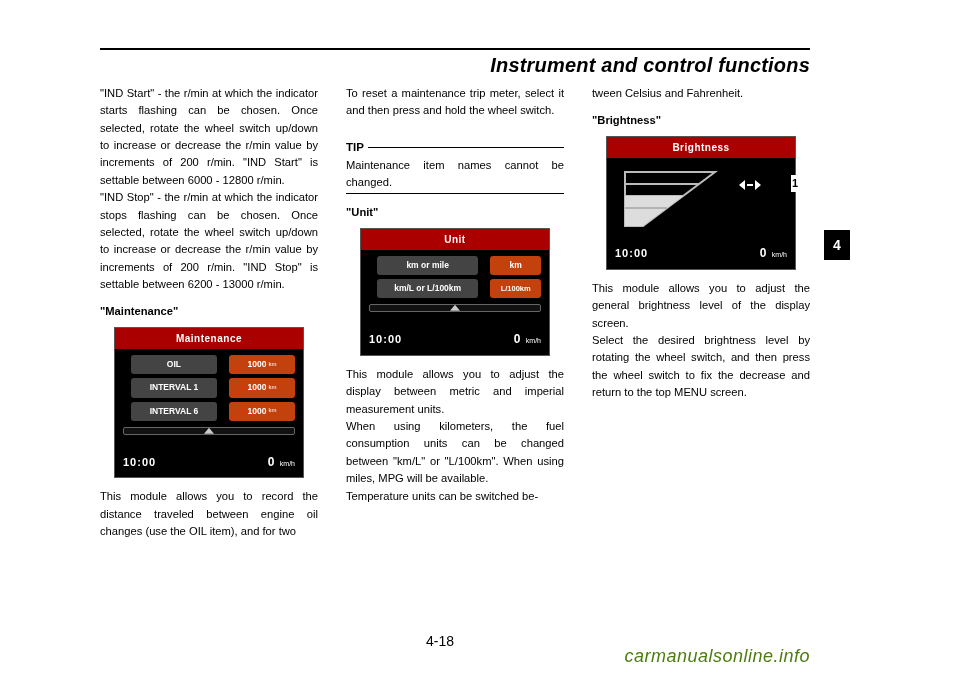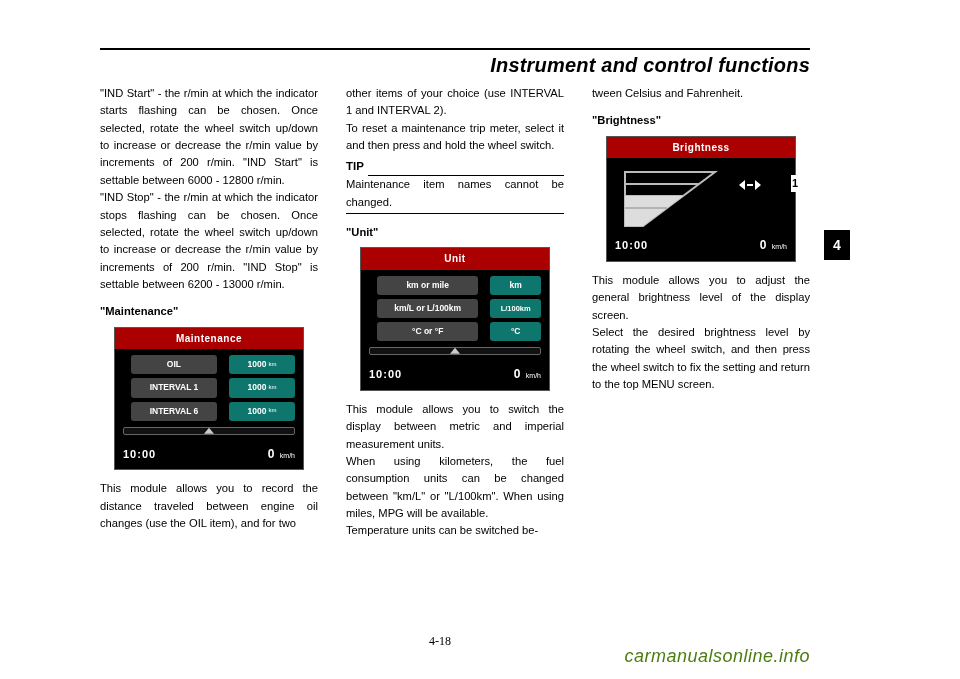--- a/index.html
+++ b/index.html
@@ -4,51 +4,51 @@
 <style>
   * { box-sizing: border-box; margin: 0; padding: 0; }
   html, body { width: 960px; height: 679px; background: #fff; font-family: Arial, Helvetica, sans-serif; color: #000; }
   .page { width: 880px; height: 679px; position: relative; padding: 48px 70px 30px 100px; }
   .hr-top { border-top: 2px solid #000; margin-bottom: 4px; }
   .header { text-align: right; font-weight: bold; font-size: 20px; font-style: italic; margin-bottom: 8px; letter-spacing: 0.2px; }
   .cols { display: flex; gap: 28px; }
   .col { flex: 1; font-size: 11.2px; line-height: 1.55; text-align: justify; }
   .subhead { font-weight: bold; margin-top: 10px; margin-bottom: 6px; }
   .tip-label { font-weight: bold; font-size: 11.5px; display: inline-block; }
-  .tip-line { display: flex; align-items: flex-end; gap: 4px; margin-top: 4px; }
+  .tip-line { display: flex; align-items: center; gap: 4px; margin-top: 19px; }
   .tip-rule { flex: 1; border-top: 1px solid #000; height: 0; }
   .tip-end { border-top: 1px solid #000; margin: 2px 0 8px 0; }
 
   
   .screen { width: 190px; background: #000; color: #fff; font-family: Arial, sans-serif; margin: 6px auto 10px auto; border: 1px solid #555; }
   .screen .title { background: #a00; color: #fff; text-align: center; font-weight: bold; font-size: 10px; padding: 3px 0; letter-spacing: 0.5px; }
   .screen .body { padding: 6px 8px 4px 8px; }
   .row { display: flex; gap: 12px; margin-bottom: 4px; align-items: stretch; padding-left: 8px; }
   .pill { background: #444; border-radius: 3px; font-size: 8.5px; font-weight: bold; text-align: center; padding: 3px 0; }
   .pill-label { flex: 1.3; color: #fff; }
-  .pill-val { flex: 1; color: #fff; background: #0f766e; display:flex; align-items:center; justify-content:center; gap:2px;}
+  .pill-val { flex: 1; color: #fff; background: #c2410c; display:flex; align-items:center; justify-content:center; gap:2px;}
   .pill-val .u { font-size: 6px; font-weight: normal; }
   .scroll-track { height: 8px; border: 1px solid #666; border-radius: 2px; margin: 6px 0 4px 0; position: relative; background:#111;}
   .scroll-tri { position: absolute; left: 50%; top: 50%; transform: translate(-50%,-55%); width:0;height:0;border-left:5px solid transparent;border-right:5px solid transparent;border-bottom:6px solid #ccc;}
-  .screen .footer { display: flex; justify-content: space-between; align-items: baseline; padding: 2px 8px 6px 8px; font-weight: bold; font-size: 11px; letter-spacing: 1px; }
+  .screen .footer { display: flex; justify-content: space-between; align-items: baseline; padding: 2px 8px 6px 8px; font-weight: bold; font-size: 11px; letter-spacing: 1px; margin-top: 8px; }
   .screen .footer .speed { font-size: 12px; }
   .screen .footer .unit { font-size: 7px; font-weight: normal; letter-spacing: 0; }
 
   
   .bright-body { padding: 10px 12px 8px 12px; position: relative; height: 76px; }
   .bright-shape { position: relative; width: 110px; height: 62px; }
   .bright-shape svg { position:absolute; left:0; top:0; }
   .bright-cursor { position:absolute; right: 34px; top: 22px; font-size: 10px; color:#fff; display:flex; align-items:center; gap:2px;}
   .bright-cursor .tri-left { width:0;height:0;border-top:5px solid transparent;border-bottom:5px solid transparent;border-right:6px solid #fff;}
   .bright-cursor .tri-right { width:0;height:0;border-top:5px solid transparent;border-bottom:5px solid transparent;border-left:6px solid #fff;}
 
   
   .tab { position: absolute; right: 30px; top: 230px; width: 26px; height: 30px; background: #000; color: #fff; font-weight: bold; font-size: 14px; display:flex; align-items:center; justify-content:center; }
 
-  .pgnum { position:absolute; bottom: 30px; left:50%; transform:translateX(-50%); font-size: 12px; font-family: Liberation Serif, serif; }
+  .pgnum { position:absolute; bottom: 30px; left:50%; transform:translateX(-50%); font-size: 14px; }
   .watermark { position:absolute; bottom: 12px; right: 70px; font-size: 18px; color: #4d7c0f; font-style: italic; letter-spacing: 0.5px; }
 </style>
 </head>
 <body>
 
 <div class="page">
   <div class="hr-top"></div>
   <div class="header">Instrument and control functions</div>
 
   <div class="tab">4</div>
@@ -91,21 +91,20 @@
         <div class="footer">
           <span>10:00</span>
           <span class="speed"><span>0</span> <span class="unit">km/h</span></span>
         </div>
       </div>
 
       <p>This module allows you to record the distance traveled between engine oil changes (use the OIL item), and for two</p>
     </div>
 
     <div class="col">
-      <p>other items of your choice (use INTERVAL 1 and INTERVAL 2).</p>
       <p>To reset a maintenance trip meter, select it and then press and hold the wheel switch.</p>
 
       <div class="tip-line">
         <span class="tip-label">TIP</span>
         <span class="tip-rule"></span>
       </div>
       <p>Maintenance item names cannot be changed.</p>
       <div class="tip-end"></div>
 
       <p class="subhead">"Unit"</p>
@@ -114,35 +113,31 @@
         <div class="title">Unit</div>
         <div class="body">
           <div class="row">
             <div class="pill pill-label" style="flex:1.6">km or mile</div>
             <div class="pill pill-val" style="flex:0.8">km</div>
           </div>
           <div class="row">
             <div class="pill pill-label" style="flex:1.6">km/L or L/100km</div>
             <div class="pill pill-val" style="flex:0.8;font-size:7.5px">L/100km</div>
           </div>
-          <div class="row">
-            <div class="pill pill-label" style="flex:1.6">°C or °F</div>
-            <div class="pill pill-val" style="flex:0.8">°C</div>
-          </div>
           <div class="scroll-track">
               <div class="scroll-tri"></div>
             </div>
         </div>
         <div class="footer">
           <span>10:00</span>
           <span class="speed"><span>0</span> <span class="unit">km/h</span></span>
         </div>
       </div>
 
-      <p>This module allows you to switch the display between metric and imperial measurement units.</p>
+      <p>This module allows you to adjust the display between metric and imperial measurement units.</p>
       <p>When using kilometers, the fuel consumption units can be changed between "km/L" or "L/100km". When using miles, MPG will be available.</p>
       <p>Temperature units can be switched be-</p>
     </div>
 
     <div class="col">
       <p>tween Celsius and Fahrenheit.</p>
       <p class="subhead">"Brightness"</p>
 
       <div class="screen" style="position:relative">
         <div class="title">Brightness</div>
@@ -163,20 +158,20 @@
           </div>
         </div>
         <div class="footer">
           <span>10:00</span>
           <span class="speed"><span>0</span> <span class="unit">km/h</span></span>
         </div>
         <div style="position:absolute; right:-4px; top:38px; font-size:11px; color:#000; background:#fff; padding:0 1px; font-weight:bold;">1</div>
       </div>
 
       <p>This module allows you to adjust the general brightness level of the display screen.</p>
-      <p>Select the desired brightness level by rotating the wheel switch, and then press the wheel switch to fix the setting and return to the top MENU screen.</p>
+      <p>Select the desired brightness level by rotating the wheel switch, and then press the wheel switch to fix the decrease and return to the top MENU screen.</p>
     </div>
 
   </div>
 
   <div class="pgnum">4-18</div>
   <div class="watermark">carmanualsonline.info</div>
 </div>
 
 </body></html>

